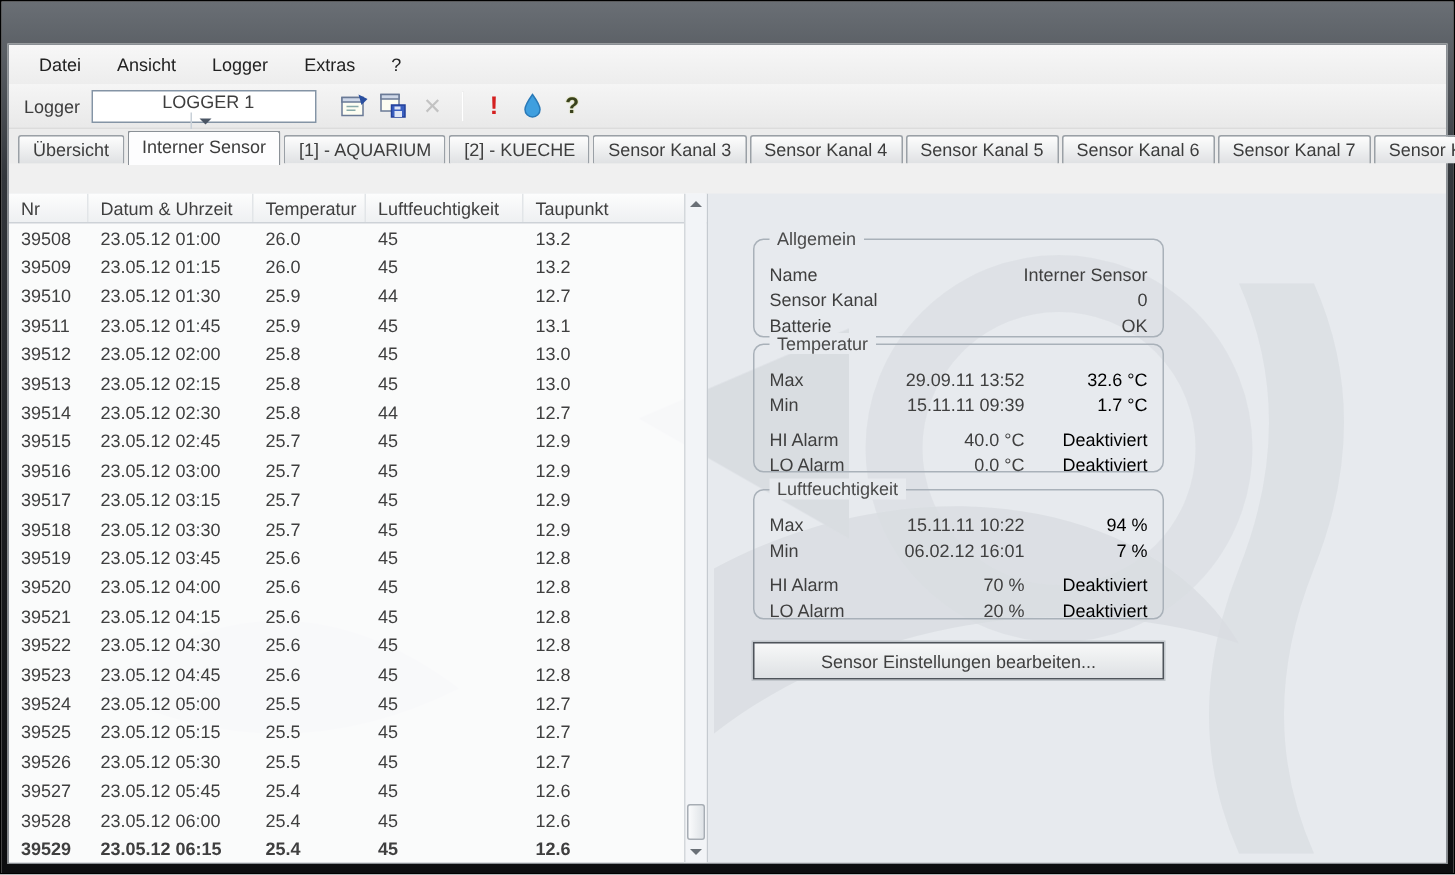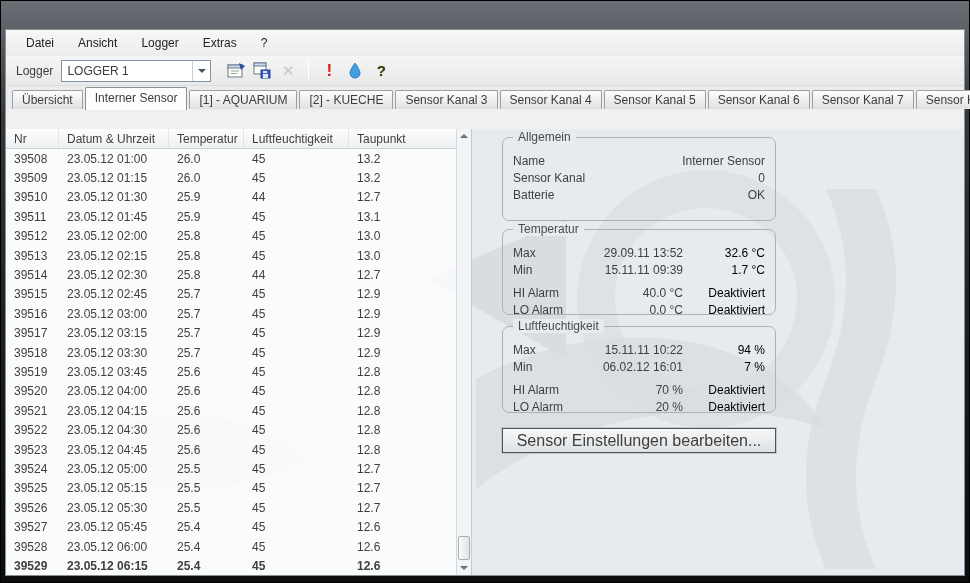--- a/index.html
+++ b/index.html
@@ -25,21 +25,21 @@
   
   .app { position:absolute; top:28px; left:4px; right:4px; bottom:6px;
     background:#f0f0f0; border:1px solid #8a8f94; display:flex; flex-direction:column; }
 
   .menubar { height:26px; display:flex; align-items:center; padding-left:8px; background:linear-gradient(#f7f7f7,#ededed); }
   .menu-item { padding:4px 12px; color:#222; }
 
   .toolbar { height:30px; display:flex; align-items:center; padding-left:10px;
     background:linear-gradient(#f5f5f5,#e9e9e9); border-bottom:1px solid #dcdcdc; }
   .tb-label { margin-right:8px; color:#3d3d3d; }
-  .combo { width:150px; height:22px; background:#fff; border:1px solid #8494a5; display:flex; align-items:center; position:relative; }
+  .combo { width:150px; height:22px; background:#fff; border:1px solid #8494a5; display:flex; align-items:center; position:relative;flex-direction:column; }
   .combo-value { flex:1; padding-left:5px; color:#3d3d3d; }
   .combo-arrow { width:18px; height:100%; border-left:1px solid #c8d0d8; display:flex; align-items:center; justify-content:center; }
   .combo-arrow::after { content:""; border:4px solid transparent; border-top-color:#4a5564; margin-top:4px; }
   .tb-sep { width:1px; height:20px; background:#c9c9c9; border-right:1px solid #fff; margin:0 7px; }
   .tb-btn { width:24px; height:24px; display:flex; align-items:center; justify-content:center; margin:0 1px; }
   .tb-btn.disabled { opacity:.55; filter:grayscale(1); }
   .glyph-alarm { color:#d42020; font-weight:bold; font-size:17px; line-height:17px; }
   .glyph-help { color:#38401c; font-weight:bold; font-size:15px; text-shadow:0 0 1px #aab04a; }
   .glyph-x { color:#9aa0a6; font-weight:bold; font-size:15px; }
 
@@ -69,32 +69,32 @@
   .sc-btn.up { top:0; } .sc-btn.down { bottom:0; }
   .tri-up { border:4px solid transparent; border-bottom-color:#6a7077; margin-top:-4px; }
   .tri-down { border:4px solid transparent; border-top-color:#6a7077; margin-bottom:-4px; }
   .sc-thumb { position:absolute; left:1px; right:1px; bottom:15px; height:24px;
     background:linear-gradient(90deg,#fafbfc,#dfe3e7); border:1px solid #a7adb4; border-radius:2px; }
 
   
   .panel { position:absolute; left:466px; right:0; top:0; bottom:0; }
   .groupbox { position:absolute; left:30px; width:274px; border:1px solid #a9b1b9; border-radius:7px; padding:14px 10px 6px 10px; }
   .gb-title { position:absolute; top:-8px; left:10px; padding:0 5px; background:#e7eaee; color:#4a4a4a; }
-  #gb-general { top:8px; height:84px; }
+  #gb-general { top:30px; height:66px; }
   #gb-temp { top:100px; height:86px; }
   #gb-hum { top:197px; height:87px; }
   .g-row { display:flex; height:17px; align-items:center; }
   .g-label { width:88px; color:#3f3f3f; }
   .g-mid { flex:1; text-align:right; color:#3f3f3f; }
   .g-end { width:82px; text-align:right; color:#000000; white-space:nowrap; }
   .alarms { margin-top:6px; }
 
   .edit-btn { position:absolute; left:30px; top:299px; width:274px; height:25px;
     background:linear-gradient(#f7f8f8,#dee1e4); border:1px solid #4e545a; box-shadow:0 0 0 1px #c2c7cc;
-    color:#3f3f3f; font-size:16px; font-family:inherit; }
+    color:#3f3f3f; font-size:12px; font-family:inherit; }
 
   
   .statusbar { height:22px; background:linear-gradient(#f7f7f7,#e9e9e9); border-top:1px solid #d2d2d2;
     display:flex; align-items:center; position:relative; }
   .sb-left { width:548px; display:flex; align-items:center; padding-left:6px; height:100%;
     border-right:1px solid #cdcdcd; box-shadow:1px 0 0 #fafafa; }
   .sb-main { display:flex; align-items:center; padding-left:10px; gap:6px; }
   .sb-text { color:#1e1e1e; font-weight:600; }
   .resize-grip { position:absolute; right:2px; bottom:2px; width:12px; height:12px; }
   .resize-grip i { position:absolute; width:2px; height:2px; background:#9aa0a6; box-shadow:1px 1px 0 #fff; }

